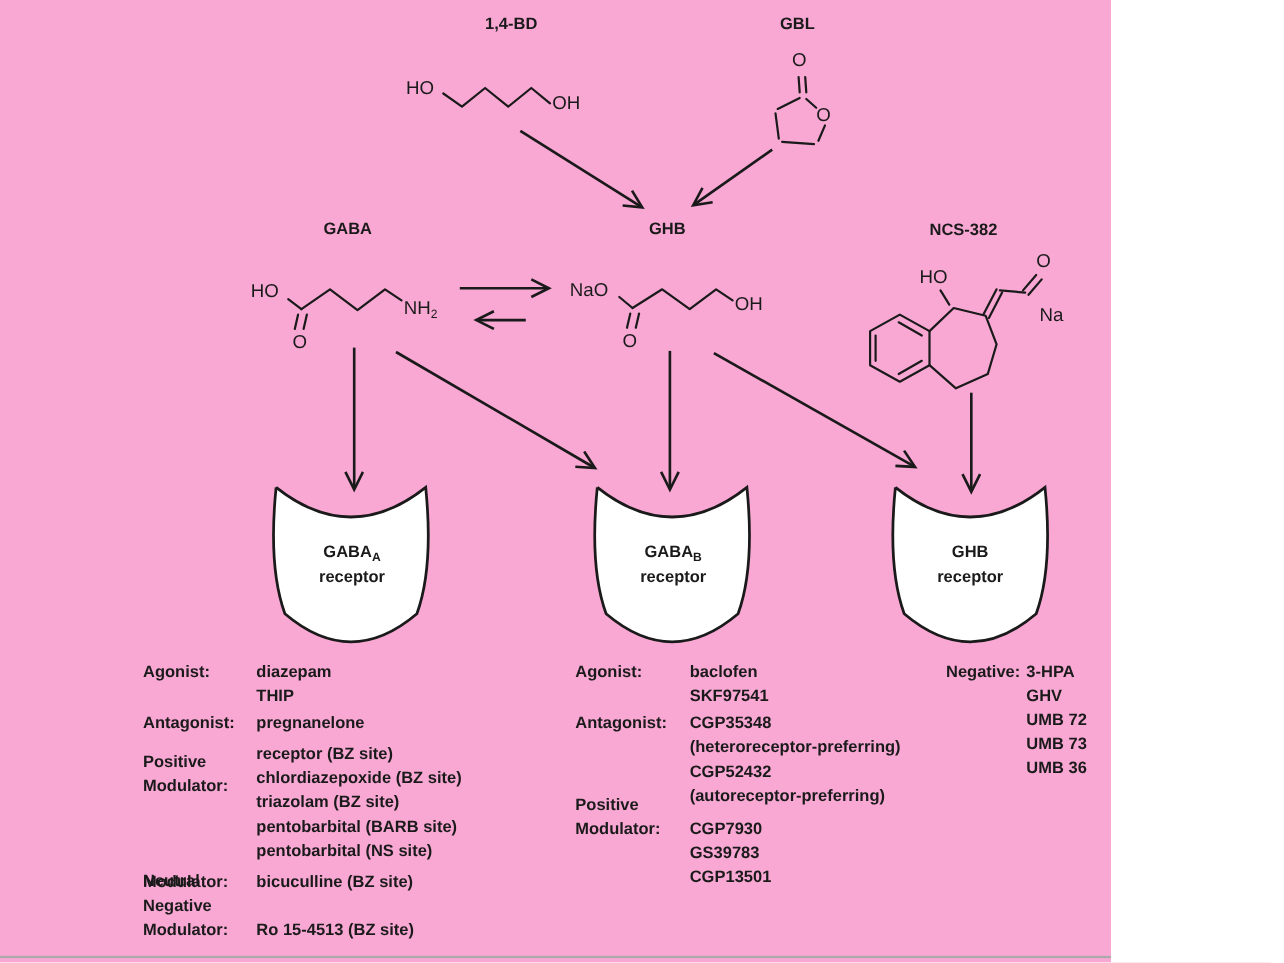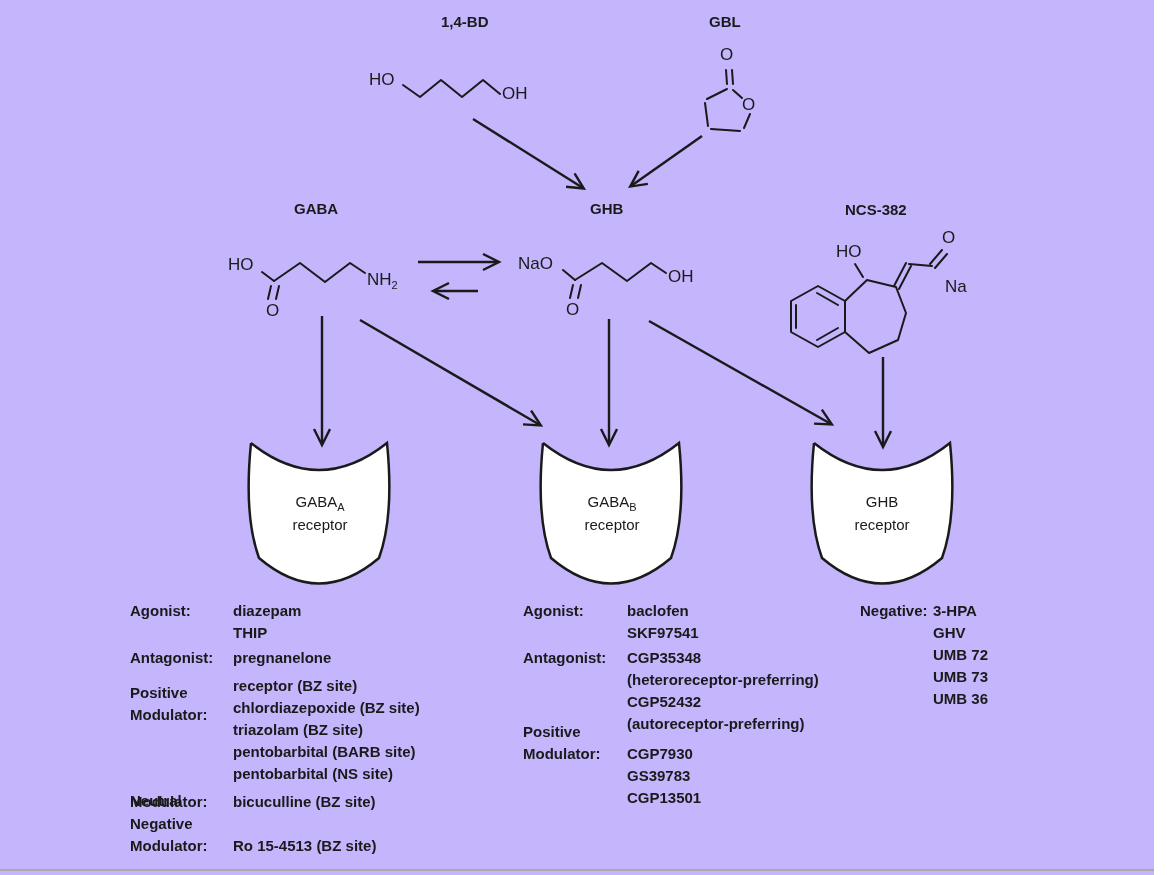--- a/index.html
+++ b/index.html
@@ -1,21 +1,21 @@
 <!DOCTYPE html>
 <html><head>
 <meta charset="utf-8">
 <style>
   html,body{margin:0;padding:0;background:#fff;}
-  .stage{position:relative;width:1154px;height:875px;background:#c4b5fd;overflow:hidden;
+  .stage{position:relative;width:1010px;height:875px;background:#f9a8d4;overflow:hidden;
          font-family:"Liberation Sans",sans-serif;color:#1a1a1a;}
   .t{position:absolute;white-space:nowrap;}
   .b{font-weight:bold;font-size:15px;line-height:18px;}
   .atom{font-size:17px;line-height:19px;font-weight:400;}
-  .rc{text-align:center;line-height:23px;font-weight:normal;font-size:15px;}
+  .rc{text-align:center;line-height:23px;font-weight:bold;font-size:15px;}
   sub{font-size:11px;line-height:0;}
   svg.layer{position:absolute;left:0;top:0;}
   .bond{stroke:#1a1a1a;stroke-width:2;fill:none;stroke-linecap:round;stroke-linejoin:round;}
   .arrow{stroke:#1a1a1a;stroke-width:2.4;fill:none;}
   .cup{stroke:#1a1a1a;stroke-width:2.5;fill:#ffffff;}
   .divider{position:absolute;left:0;top:869px;width:1167px;height:2px;background:#aaaaaa;}
 </style>
 </head>
 <body>
 

